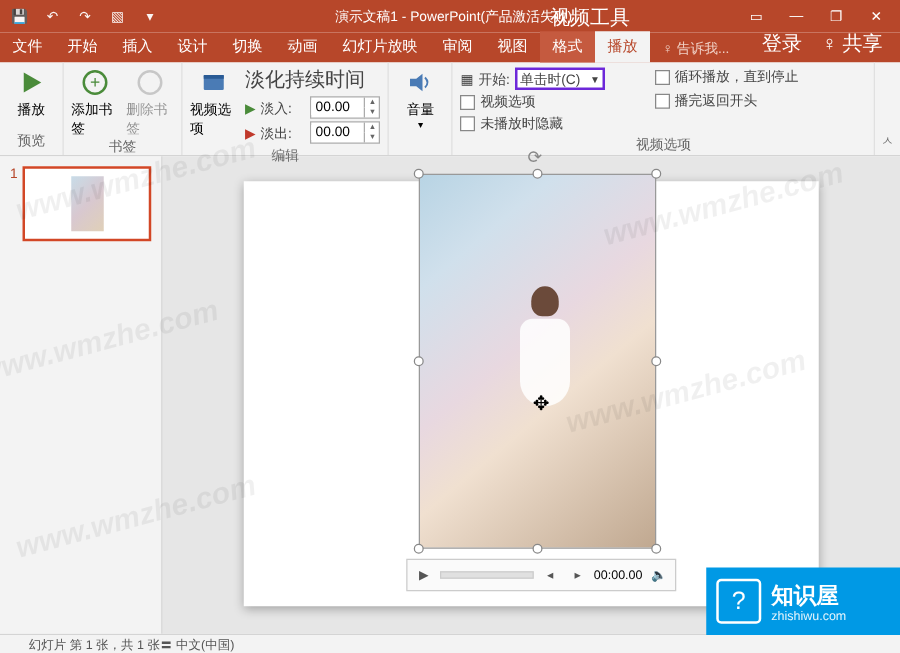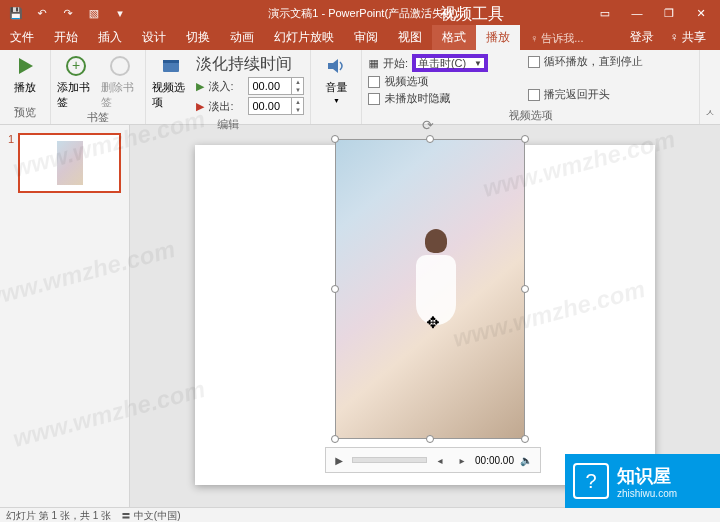--- a/index.html
+++ b/index.html
@@ -10,57 +10,57 @@
 .title-center { flex: 1; text-align: center; }
 .title-tool { position: absolute; left: 440px; top: 4px; font-size: 16px; color: #fff; }
 .win-controls { display: flex; gap: 2px; padding-right: 4px; }
 .win-btn { width: 30px; height: 24px; display: flex; align-items: center; justify-content: center; color: #fff; }
 .tabs { height: 24px; background: #b7472a; display: flex; align-items: flex-end; font-size: 12px; }
 .tab { padding: 4px 10px; color: #fff; cursor: pointer; }
 .tab.context { background: #c55a3f; }
 .tab.active { background: #f3f3f3; color: #b7472a; }
 .tell-me { color: #f0d0c5; padding: 4px 10px; font-size: 11px; }
 .right-tabs { margin-left: auto; display: flex; gap: 4px; padding-right: 8px; }
-.right-tab { color: #fff; font-size: 12px; padding: 4px 6px; }
+.right-tab { color: #fff; font-size: 16px; padding: 4px 6px; }
 .ribbon { height: 75px; background: #f3f3f3; border-bottom: 1px solid #d4d4d4; display: flex; font-size: 11px; }
 .group { border-right: 1px solid #e0e0e0; display: flex; flex-direction: column; padding: 2px 6px; }
 .group-body { flex: 1; display: flex; align-items: flex-start; gap: 6px; padding-top: 2px; }
 .group-label { text-align: center; color: #666; font-size: 11px; padding-bottom: 2px; }
 .big-btn { display: flex; flex-direction: column; align-items: center; gap: 2px; width: 38px; }
 .big-icon { width: 24px; height: 24px; display: flex; align-items: center; justify-content: center; }
 .fade-row { display: flex; align-items: center; gap: 4px; margin-bottom: 2px; }
 .fade-label { width: 36px; color: #444; }
 .spinner { display: flex; align-items: center; border: 1px solid #ababab; background: #fff; height: 18px; }
 .spinner input { width: 42px; border: none; font-size: 11px; padding: 0 3px; text-align: left; }
 .spinner-btns { display: flex; flex-direction: column; }
 .spinner-btns span { width: 12px; height: 8px; font-size: 6px; display: flex; align-items: center; justify-content: center; border-left: 1px solid #ababab; color: #666; }
 .opt-row { display: flex; align-items: center; gap: 4px; margin-bottom: 2px; color: #444; }
 .checkbox { width: 12px; height: 12px; border: 1px solid #888; background: #fff; }
-.dropdown { display: flex; align-items: center; border: 4px solid #6d28d9; background: #fff; height: 18px; padding: 0 2px; }
+.dropdown { display: flex; align-items: center; border: 2px solid #6d28d9; background: #fff; height: 18px; padding: 0 2px; }
 .dropdown-val { width: 56px; font-size: 11px; }
 .workspace { display: flex; height: 382px; background: #e6e6e6; }
 .thumb-panel { width: 130px; background: #f3f3f3; border-right: 1px solid #d4d4d4; padding: 8px; }
 .thumb-wrap { display: flex; gap: 4px; }
 .thumb-num { font-size: 11px; color: #b7472a; }
 .thumb { width: 106px; height: 60px; border: 2px solid #d24726; background: #fff; display: flex; align-items: center; justify-content: center; }
 .thumb-img { width: 26px; height: 44px; background: linear-gradient(135deg,#c8dce8,#d8c8d0,#e0d0b8); }
 .slide-area { flex: 1; display: flex; align-items: flex-start; justify-content: center; padding: 20px 10px; position: relative; }
 .slide { width: 460px; height: 340px; background: #fff; box-shadow: 0 2px 8px rgba(0,0,0,0.3); position: relative; }
 .video-obj { position: absolute; left: 140px; top: -6px; width: 190px; height: 300px; }
 .video-img { width: 100%; height: 100%; background: linear-gradient(140deg,#b8d4e4 0%,#d0e0ec 20%,#e8d8e0 45%,#f0e0d0 60%,#d8c4b0 80%,#c0a890 100%); border: 1px solid #999; position: relative; overflow: hidden; }
 .handle { position: absolute; width: 8px; height: 8px; background: #fff; border: 1px solid #888; border-radius: 50%; }
 .h-tl { top: -4px; left: -4px; } .h-tr { top: -4px; right: -4px; }
 .h-bl { bottom: -4px; left: -4px; } .h-br { bottom: -4px; right: -4px; }
 .h-t { top: -4px; left: 50%; margin-left: -4px; } .h-b { bottom: -4px; left: 50%; margin-left: -4px; }
 .h-l { top: 50%; left: -4px; margin-top: -4px; } .h-r { top: 50%; right: -4px; margin-top: -4px; }
 .rotate { position: absolute; top: -22px; left: 50%; margin-left: -8px; width: 16px; height: 16px; color: #888; font-size: 14px; }
 .player { position: absolute; left: 130px; top: 302px; width: 216px; height: 26px; background: #fafafa; border: 1px solid #ccc; display: flex; align-items: center; gap: 4px; padding: 0 4px; font-size: 10px; }
 .play-btn { width: 18px; height: 18px; display: flex; align-items: center; justify-content: center; color: #555; }
 .timeline { flex: 1; height: 6px; background: #e0e0e0; border: 1px solid #ccc; }
-.statusbar { height: 16px; background: #f3f3f3; border-top: 1px solid #d4d4d4; display: flex; align-items: center; font-size: 10px; color: #555; padding: 0 6px; gap: 10px; }
+.statusbar { height: 16px; background: #f3f3f3; border-top: 1px solid #d4d4d4; display: flex; align-items: center; font-size: 10px; color: #555; padding: 0 23px; }
 .watermark { position: absolute; color: rgba(0,0,0,0.06); font-size: 24px; font-style: italic; font-weight: bold; transform: rotate(-15deg); pointer-events: none; }
 .zhishiwu { position: absolute; right: 0; bottom: 14px; width: 155px; height: 54px; background: #0099e5; color: #fff; display: flex; align-items: center; gap: 8px; padding: 0 8px; }
 .zhishiwu-icon { width: 36px; height: 36px; border: 2px solid #fff; border-radius: 4px; display: flex; align-items: center; justify-content: center; font-size: 20px; }
 .zhishiwu-text { display: flex; flex-direction: column; }
 .zhishiwu-main { font-size: 18px; font-weight: bold; }
 .zhishiwu-sub { font-size: 10px; opacity: 0.9; }
 .figure { position: absolute; left: 40%; top: 30%; width: 50px; height: 120px; }
 .head { width: 22px; height: 24px; background: #6b4a3a; border-radius: 50% 50% 40% 40%; margin: 0 auto; }
 .body-fig { width: 40px; height: 70px; background: rgba(255,255,255,0.85); border-radius: 10px 10px 20px 20px; margin: 2px auto 0; }
 .cursor { position: absolute; left: 48%; top: 58%; font-size: 16px; color: #000; }
@@ -213,21 +213,21 @@
           <div class="opt-row">
             <div class="checkbox"></div>
             <span>未播放时隐藏</span>
           </div>
         </div>
         <div>
           <div class="opt-row">
             <div class="checkbox"></div>
             <span>循环播放，直到停止</span>
           </div>
-          <div class="opt-row" style="margin-top:18px">
+          <div class="opt-row" style="margin-top:4px">
             <div class="checkbox"></div>
             <span>播完返回开头</span>
           </div>
         </div>
       </div>
     </div>
     <div class="group-label">视频选项</div>
   </div>
   <div style="width:20px;display:flex;align-items:flex-end;justify-content:center;padding-bottom:4px">
     <span style="font-size:10px;color:#666">ㅅ</span>

